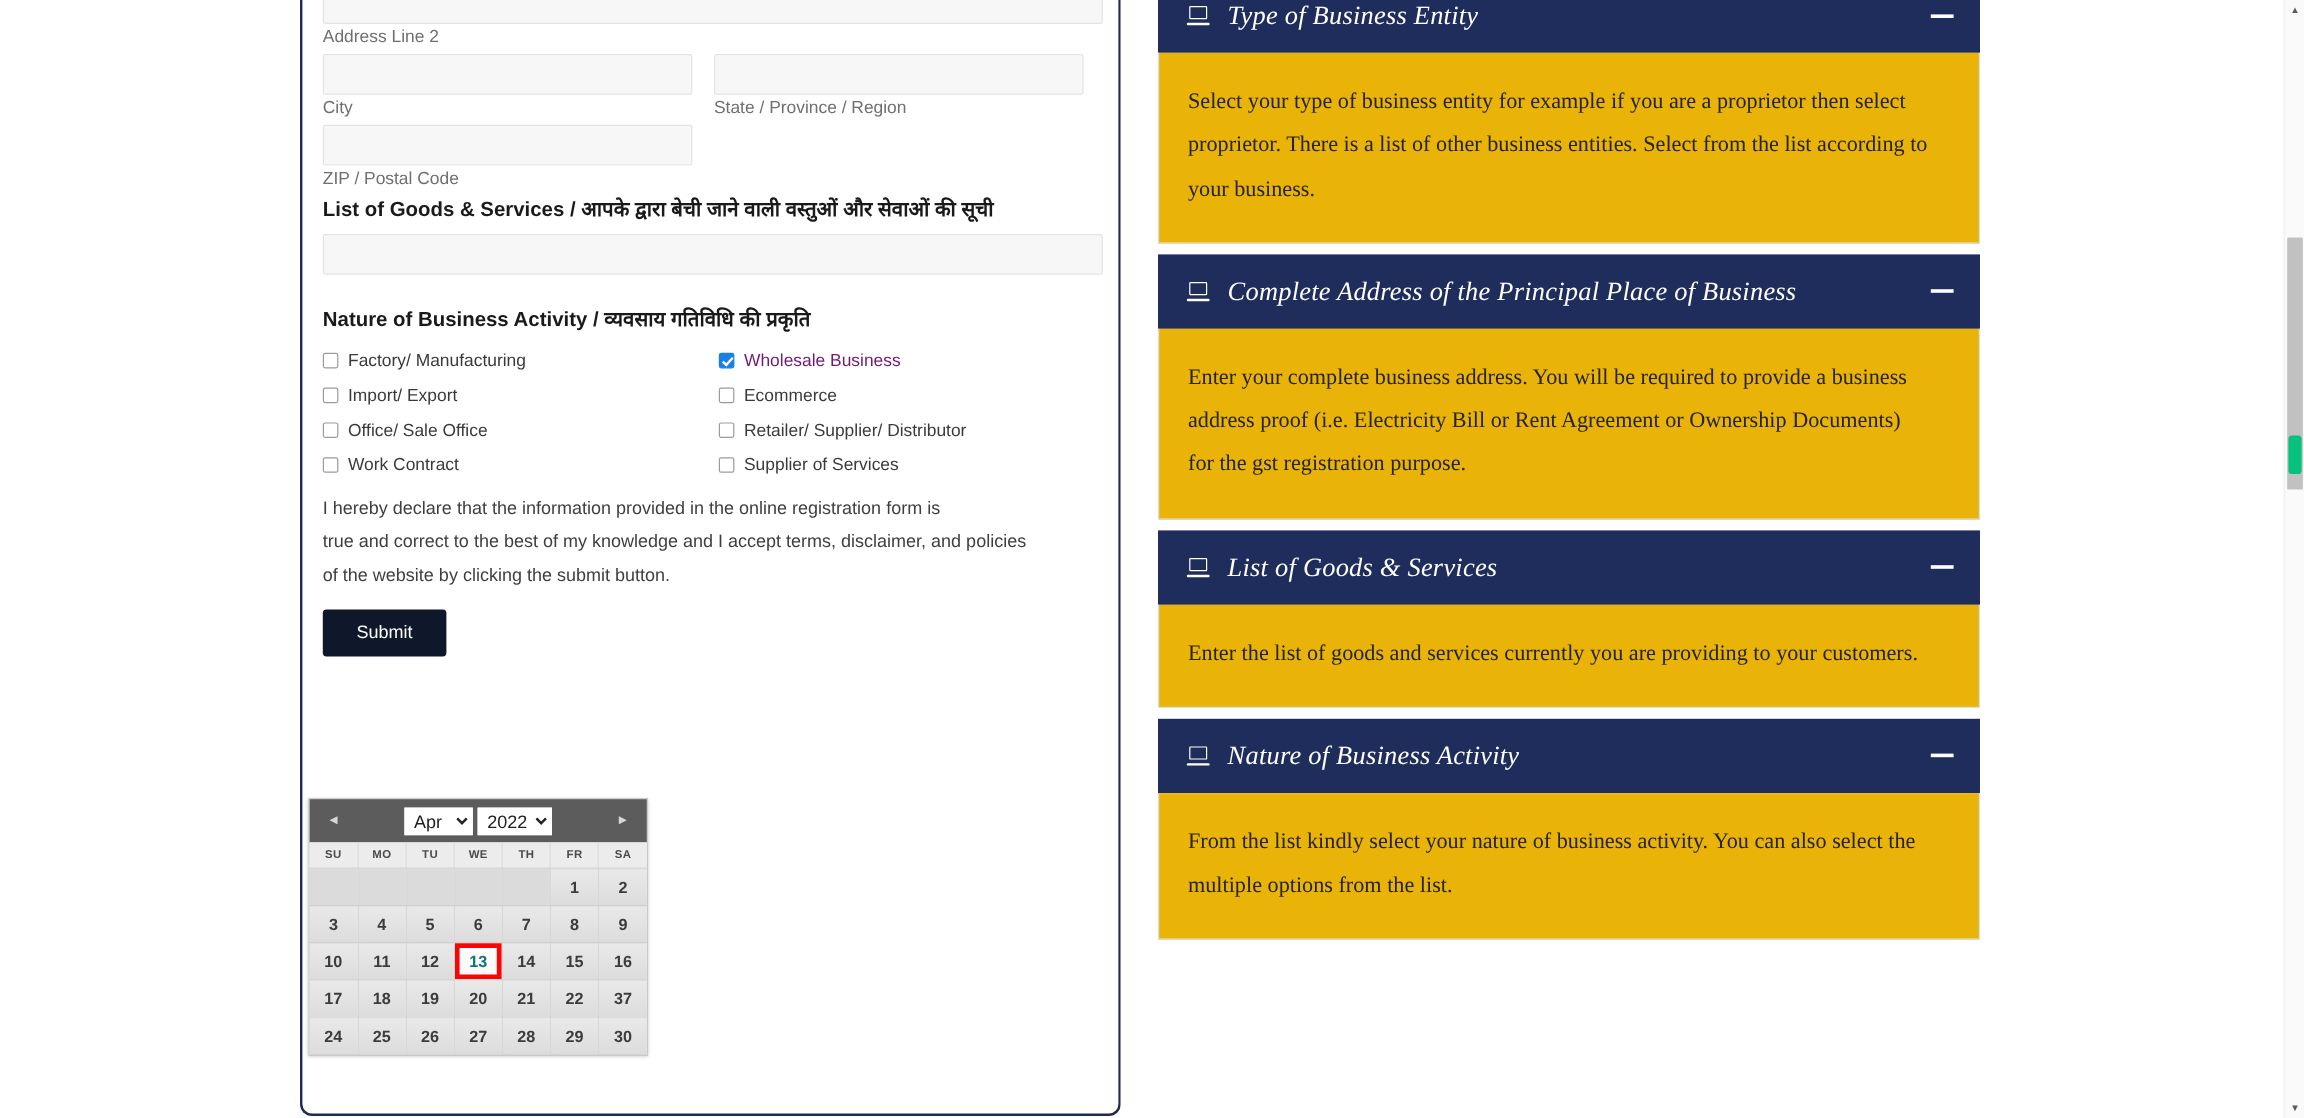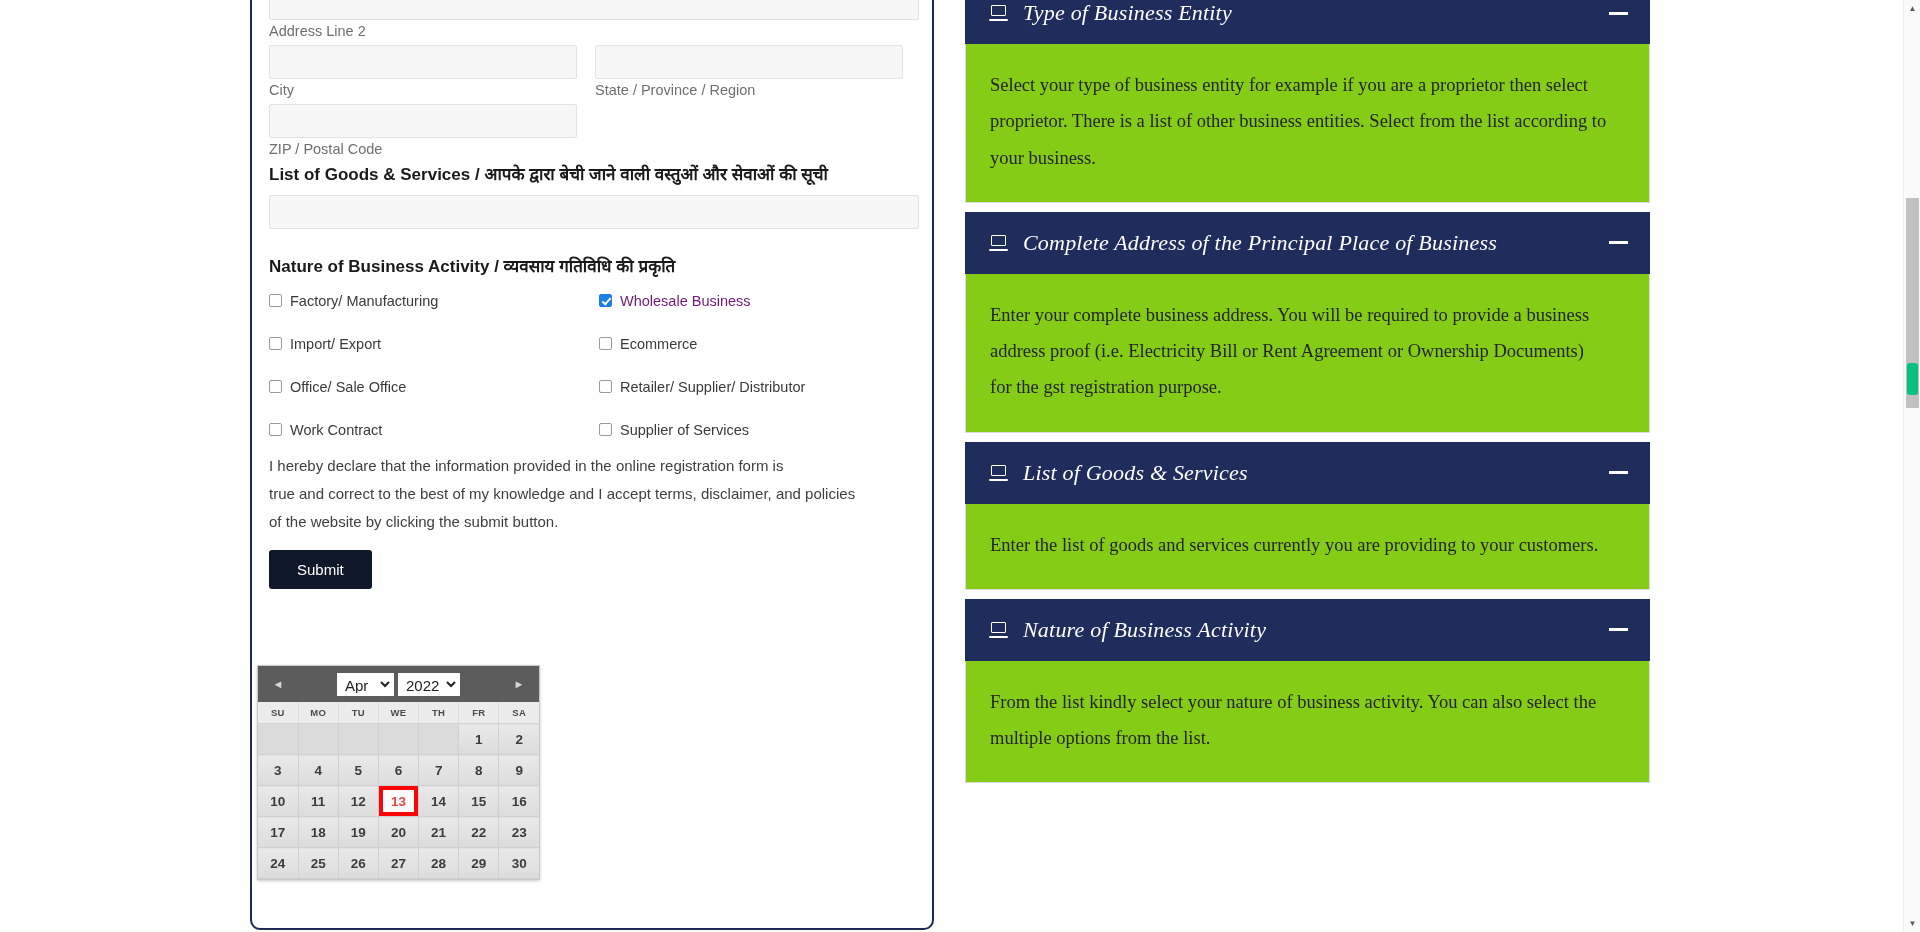--- a/index.html
+++ b/index.html
@@ -62,21 +62,21 @@
     font-weight: bold;
     color: #1a1a1a;
     line-height: 1.38;
     margin: 0 0 9px 0;
   }
 
   
   .cb-grid {
     display: grid;
     grid-template-columns: 330px 1fr;
-    row-gap: 27px;
+    row-gap: 13px;
     margin-top: 14px;
   }
   .cb-item {
     display: flex;
     align-items: center;
     gap: 8px;
     font-size: 14.5px;
     color: #3a3a3a;
   }
   .cb-box {
@@ -217,21 +217,21 @@
     border-right: 1px solid #d0d0d0;
     border-bottom: 1px solid #d0d0d0;
     cursor: pointer;
     position: relative;
   }
   .dp-table td.empty { background: #dbdbdb; cursor: default; }
   .dp-table td:last-child { border-right: none; }
   .dp-table td.today {
     background: #fafafa;
     box-shadow: inset 0 0 0 4px #fa0505;
-    color: #ef4444;
+    color: #0f766e;
     margin-top: 16px;
   }
 
   
   .right-col {
     position: absolute;
     left: 965px; top: -18px;
     width: 685px;
   }
   .acc {
@@ -271,21 +271,21 @@
     letter-spacing: .2px;
     flex: 1;
     font-style: italic;
   }
   .acc-minus {
     width: 19px; height: 3px;
     background: #ffffff;
     flex: none;
   }
   .acc-body {
-    background: #84cc16;
+    background: #eab308;
     border: 1px solid #dcdcdc;
     border-top: none;
     padding: 23px 40px 26px 24px;
     font-family: "Liberation Serif", serif;
     font-size: 18.5px;
     color: #242424;
     line-height: 1.96;
   }
 
   
@@ -472,21 +472,21 @@
             <td>15</td>
             <td>16</td>
           </tr>
           <tr>
             <td>17</td>
             <td>18</td>
             <td>19</td>
             <td>20</td>
             <td>21</td>
             <td>22</td>
-            <td>23</td>
+            <td>37</td>
           </tr>
           <tr>
             <td>24</td>
             <td>25</td>
             <td>26</td>
             <td>27</td>
             <td>28</td>
             <td>29</td>
             <td>30</td>
           </tr>

